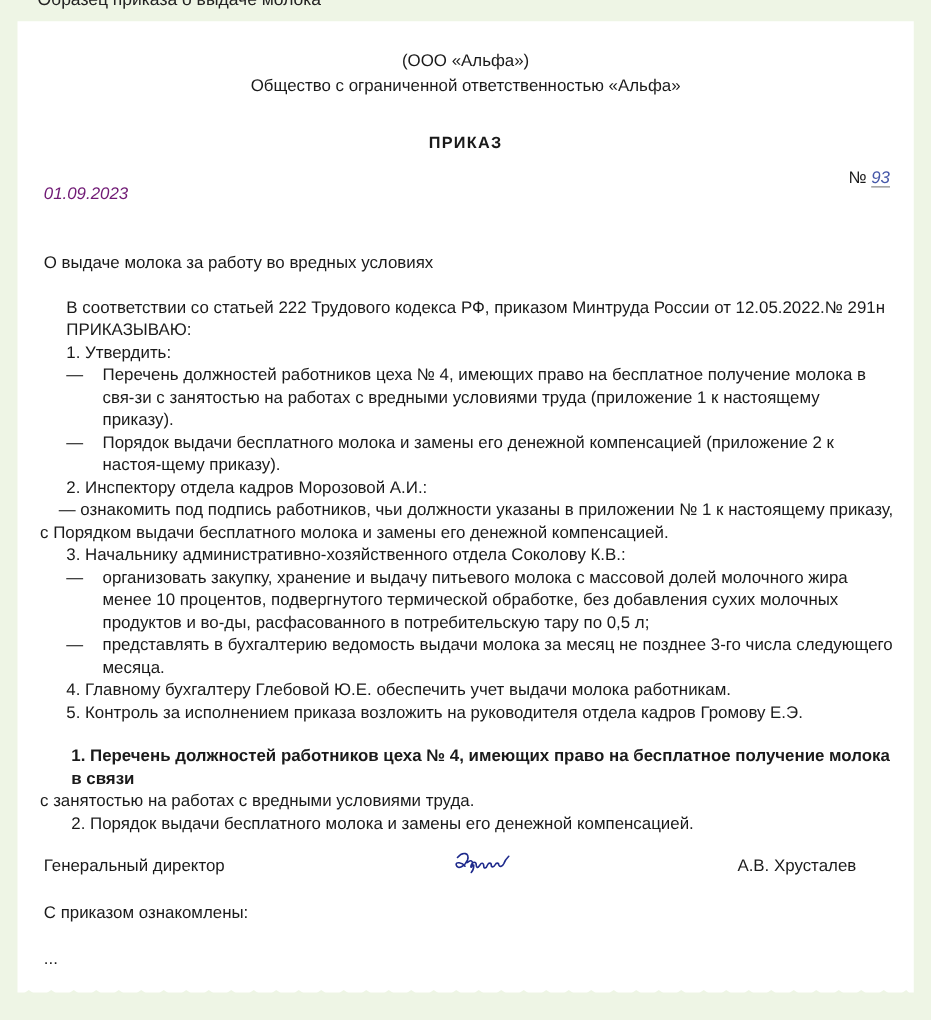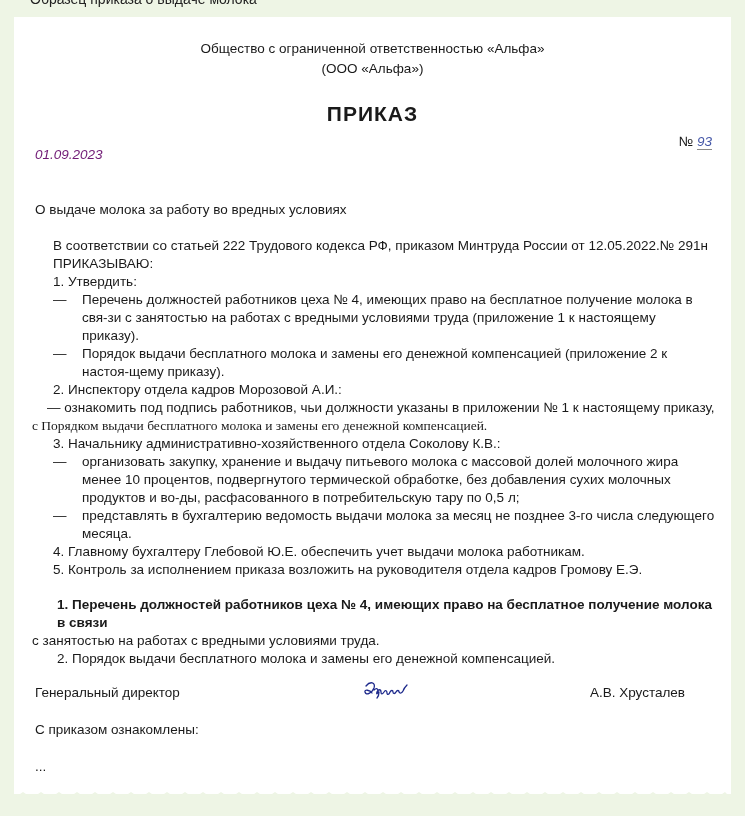--- a/index.html
+++ b/index.html
@@ -27,21 +27,21 @@
   .content {
     position: absolute; left: 14px; top: 17px; width: 717px;
     font-size: 13.5px; line-height: 18px;
   }
   .org {
     position: absolute; left: 0; width: 717px; top: 22px;
     text-align: center; font-size: 13.5px; line-height: 20px;
   }
   .title {
     position: absolute; left: 0; width: 717px; top: 88px;
-    text-align: center; font-weight: bold; font-size: 21px; letter-spacing: 1px;
+    text-align: center; font-weight: bold; font-size: 13px; letter-spacing: 1px;
   }
   .date {
     position: absolute; left: 21px; top: 129px;
     color: #701a75; font-style: italic; font-size: 13.5px;
     text-decoration-color: #8a8a8a;
     text-underline-offset: 3px;
   }
   .number {
     position: absolute; right: 19px; top: 116px; font-size: 13.5px;
   }
@@ -72,22 +72,22 @@
 
 <div class="top-fragment">Образец приказа о выдаче молока</div>
 
 <div class="sheet"></div>
 <svg class="zigzag" viewBox="0 0 717 12" preserveAspectRatio="none">
   <path id="zz" fill="#eef5e5" d="M0 12 L0 8 L9 2 L18 8 L27 2 L36 8 L45 2 L54 8 L63 2 L72 8 L81 2 L90 8 L99 2 L108 8 L117 2 L126 8 L135 2 L144 8 L153 2 L162 8 L171 2 L180 8 L189 2 L198 8 L207 2 L216 8 L225 2 L234 8 L243 2 L252 8 L261 2 L270 8 L279 2 L288 8 L297 2 L306 8 L315 2 L324 8 L333 2 L342 8 L351 2 L360 8 L369 2 L378 8 L387 2 L396 8 L405 2 L414 8 L423 2 L432 8 L441 2 L450 8 L459 2 L468 8 L477 2 L486 8 L495 2 L504 8 L513 2 L522 8 L531 2 L540 8 L549 2 L558 8 L567 2 L576 8 L585 2 L594 8 L603 2 L612 8 L621 2 L630 8 L639 2 L648 8 L657 2 L666 8 L675 2 L684 8 L693 2 L702 8 L711 2 L717 8 L717 12 Z"></path>
 </svg>
 
 <div class="content">
   <div class="org">
+    <div>(ООО «Альфа»)</div>
     <div>Общество с ограниченной ответственностью «Альфа»</div>
-    <div>(ООО «Альфа»)</div>
   </div>
 
   <div class="title">ПРИКАЗ</div>
 
   <div class="date">01.09.2023</div>
   <div class="number">
     <span>№</span>
     <span class="num-val">93</span>
   </div>
 
@@ -100,21 +100,21 @@
     <div class="p dash-item ind-d" style="margin-left:18px;">
       <span class="dash">—</span>
       <span>Перечень должностей работников цеха № 4, имеющих право на бесплатное получение молока в свя-зи с занятостью на работах с вредными условиями труда (приложение 1 к настоящему приказу).</span>
     </div>
     <div class="p dash-item" style="margin-left:18px;">
       <span class="dash">—</span>
       <span>Порядок выдачи бесплатного молока и замены его денежной компенсацией (приложение 2 к настоя-щему приказу).</span>
     </div>
     <p class="p ind">2. Инспектору отдела кадров Морозовой А.И.:</p>
     <p class="p ind2">— ознакомить под подпись работников, чьи должности указаны в приложении № 1 к настоящему приказу,</p>
-    <p class="p" style="margin-left:-3px;font-family:Liberation Serif, serif;">с Порядком выдачи бесплатного молока и замены его денежной компенсацией.</p>
+    <p class="p" style="margin-left:-3px;">с Порядком выдачи бесплатного молока и замены его денежной компенсацией.</p>
     <p class="p ind">3. Начальнику административно-хозяйственного отдела Соколову К.В.:</p>
     <div class="p dash-item" style="margin-left:18px;">
       <span class="dash">—</span>
       <span>организовать закупку, хранение и выдачу питьевого  молока с массовой долей молочного жира менее 10 процентов, подвергнутого термической обработке, без добавления сухих молочных продуктов и во-ды, расфасованного в потребительскую тару по 0,5 л;</span>
     </div>
     <div class="p dash-item" style="margin-left:18px;">
       <span class="dash">—</span>
       <span>представлять в бухгалтерию ведомость выдачи молока за месяц не позднее 3-го числа следующего месяца.</span>
     </div>
     <p class="p ind">4. Главному бухгалтеру Глебовой Ю.Е. обеспечить учет выдачи молока работникам.</p>

